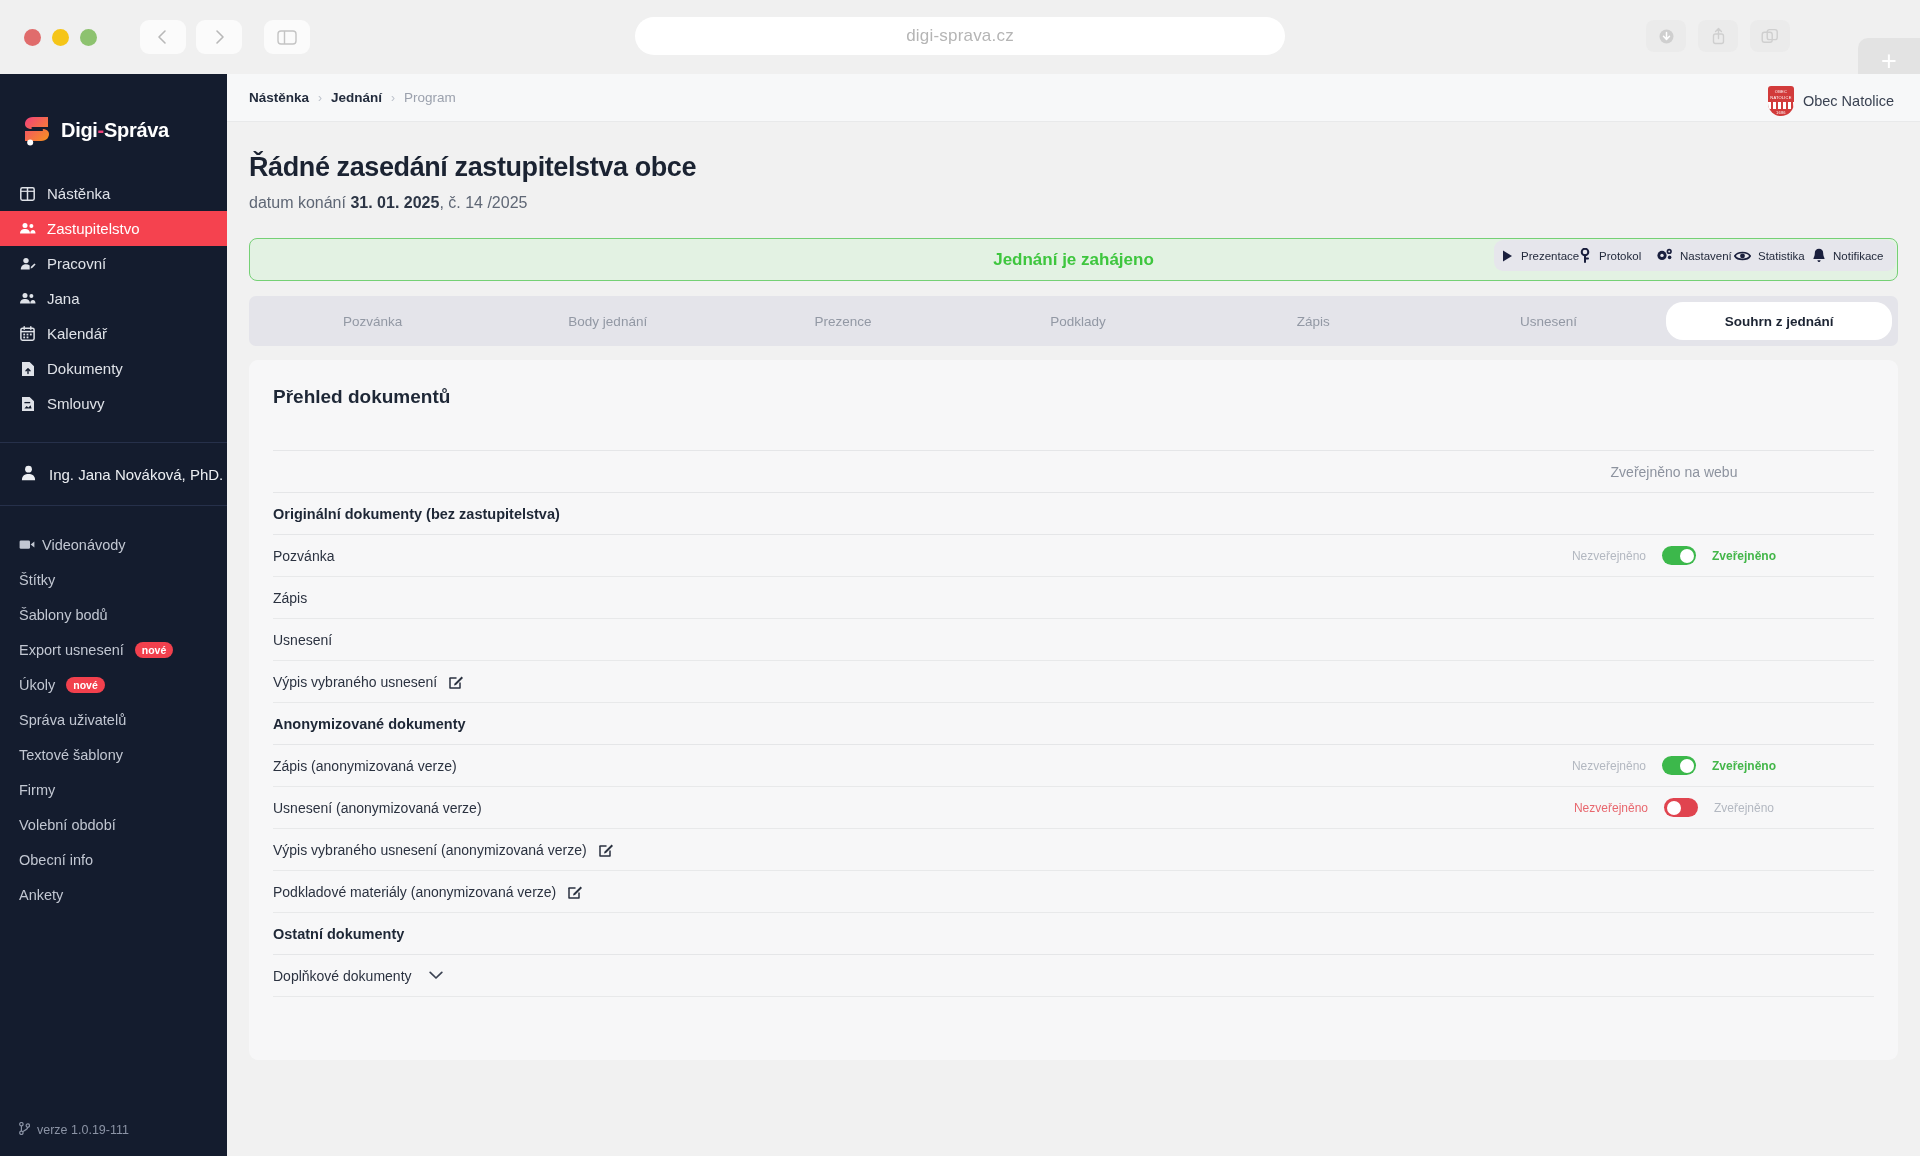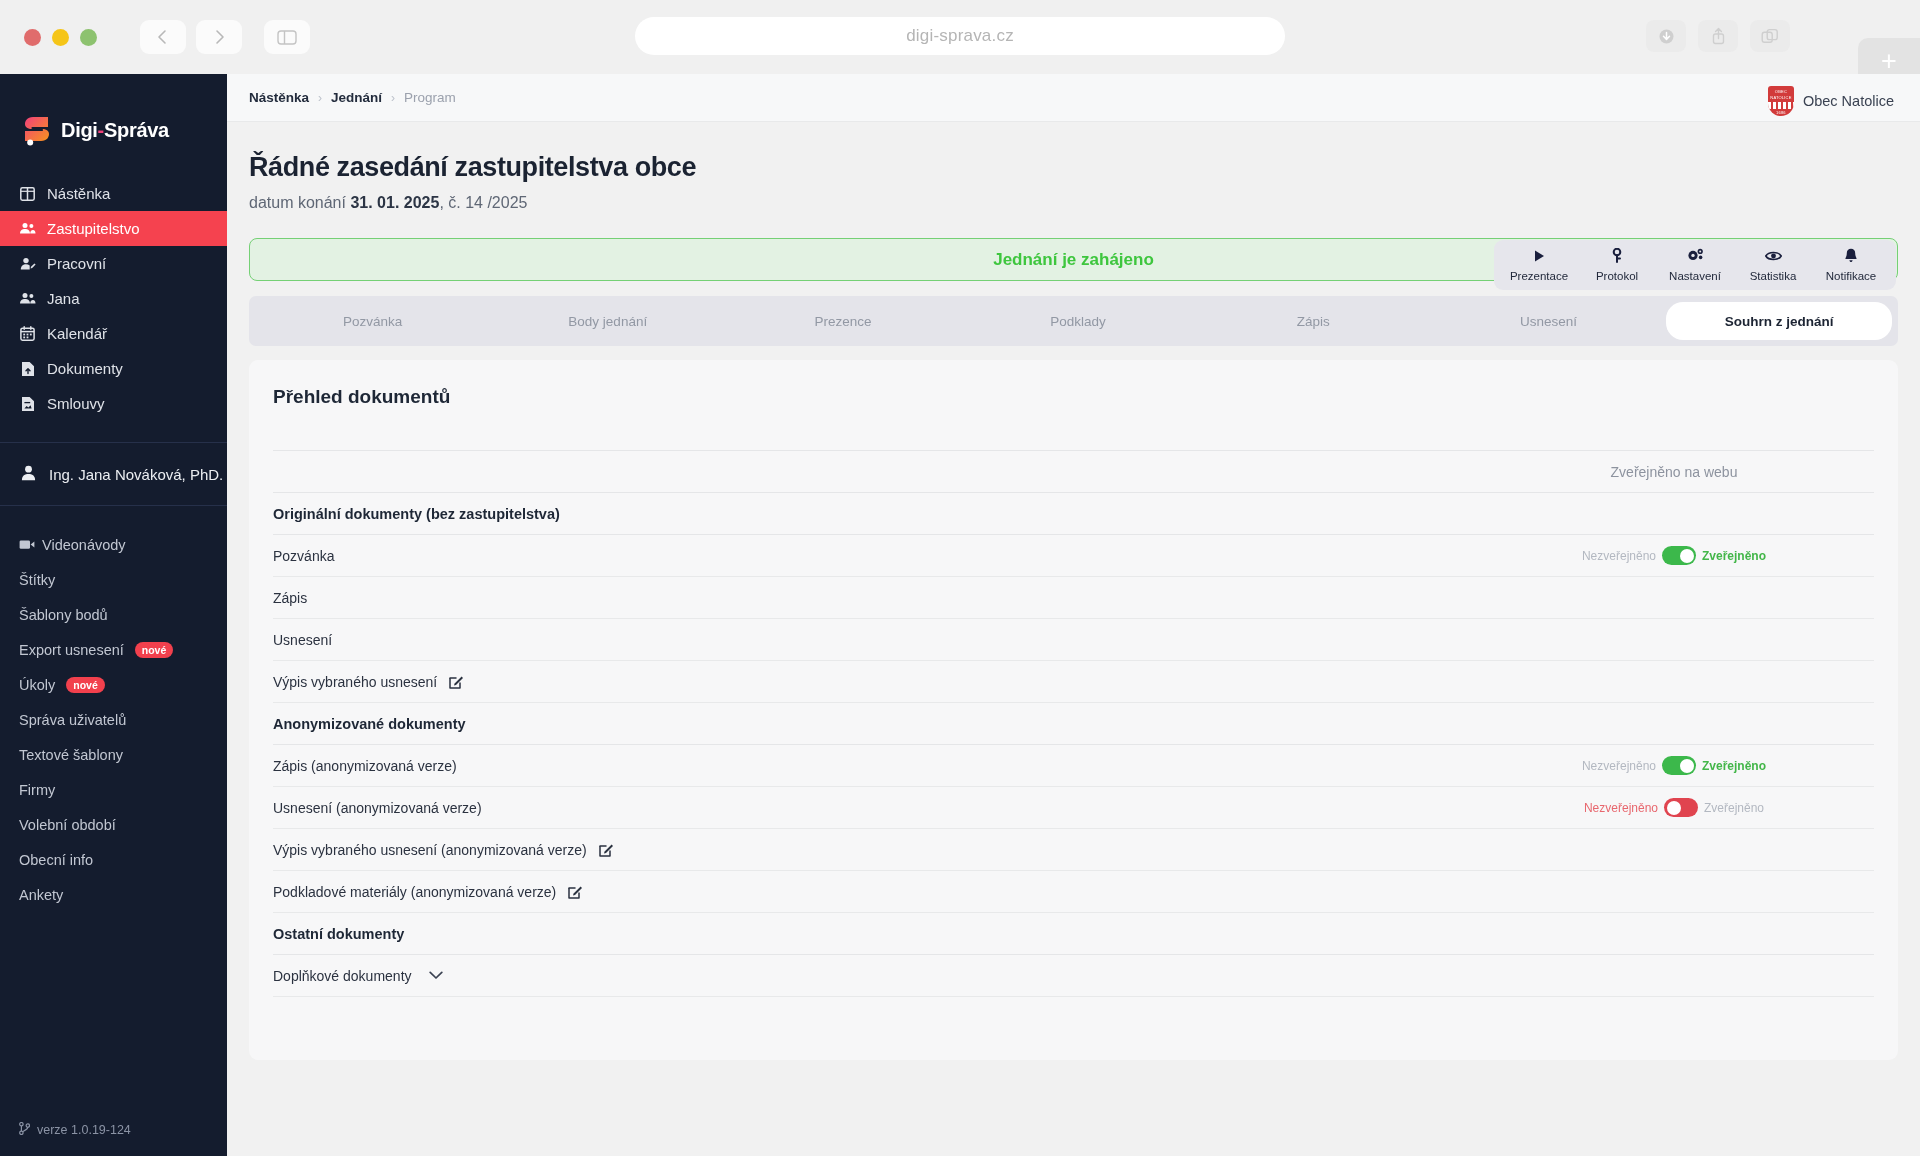--- a/index.html
+++ b/index.html
@@ -153,21 +153,21 @@
   .page-sub { font-size: 16px; color: #5f6775; margin-top: 11px; }
   .page-sub b { color: #2c3545; font-weight: bold; }
 
   .action-toolbar {
     position: absolute; right: 24px; top: 166px;
     background: #e6e6ec; border-radius: 9px;
     display: flex; padding: 8px 6px;
   }
   .act-btn {
     width: 78px;
-    display: flex; flex-direction: column; align-items: center; gap: 7px;
+    display: flex; flex-direction: row; align-items: center; gap: 7px;
   }
   .act-label { font-size: 11.5px; color: #232a3c; }
   .act-ico { height: 15px; display: flex; align-items: center; justify-content: center; }
 
   .status-banner {
     margin: 26px 22px 0 22px;
     height: 43px;
     background: #e3f2e3; border: 1px solid #75d075;
     border-radius: 8px;
     display: flex; align-items: center; justify-content: center;
@@ -218,21 +218,21 @@
   }
   .doc-row td {
     height: 42px; font-size: 14px; color: #2b3240;
     border-bottom: 1px solid #e8e9ea;
     padding-left: 9px;
   }
   .doc-row td.toggle-cell { padding-left: 0; }
   .row-label { display: flex; align-items: center; gap: 12px; }
 
   .toggle-group {
-    display: flex; align-items: center; justify-content: center; gap: 6px;
+    display: flex; align-items: center; justify-content: center; gap: 16px;
   }
   .tg-off-label { font-size: 12px; color: #b3b8c1; }
   .tg-on-label { font-size: 12px; color: #43b649; font-weight: bold; }
   .tg-off-label.is-active { color: #e8676e; }
   .tg-on-label.is-inactive { color: #b3b8c1; font-weight: normal; }
   .switch {
     width: 34px; height: 19px; border-radius: 10px;
     position: relative; flex: 0 0 34px;
   }
   .switch.on { background: #3cb84b; }
@@ -471,21 +471,21 @@
 
   <div class="version-row">
     <span class="ico">
       <svg width="11" height="13" viewBox="0 0 11 13">
           <circle cx="2.4" cy="2.2" r="1.7" fill="none" stroke="#8b93a5" stroke-width="1.2"></circle>
           <circle cx="2.4" cy="10.8" r="1.7" fill="none" stroke="#8b93a5" stroke-width="1.2"></circle>
           <circle cx="8.8" cy="3.6" r="1.7" fill="none" stroke="#8b93a5" stroke-width="1.2"></circle>
           <path d="M2.4 3.9 L2.4 9.1 M8.8 5.3 C8.8 8 6 7.4 4.1 9.6" fill="none" stroke="#8b93a5" stroke-width="1.2"></path>
         </svg>
     </span>
-    <span>verze 1.0.19-124</span>
+    <span>verze 1.0.19-111</span>
   </div>
 </div>
 
 <div class="main">
 
   <div class="breadcrumb-bar">
     <span class="bc-item">Nástěnka</span>
     <span class="bc-sep">›</span>
     <span class="bc-item">Jednání</span>
     <span class="bc-sep">›</span>

